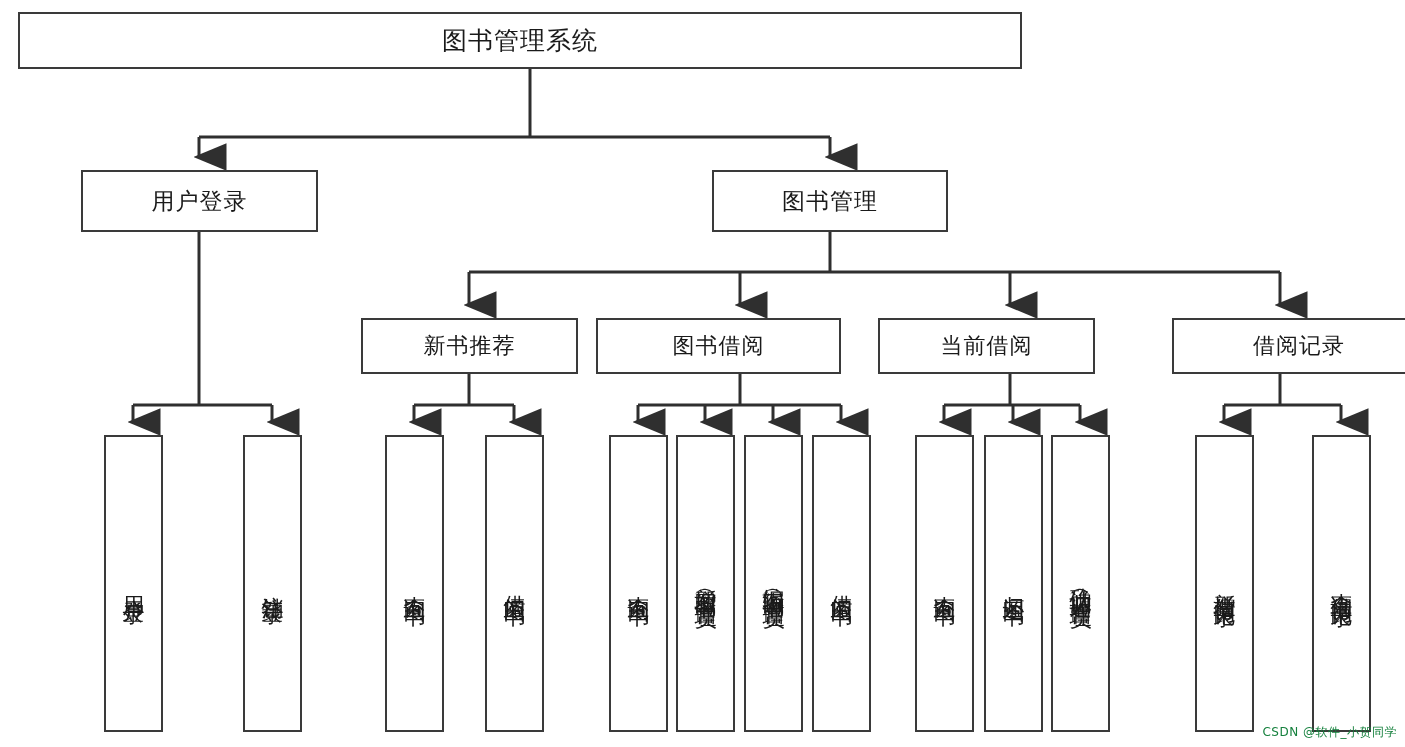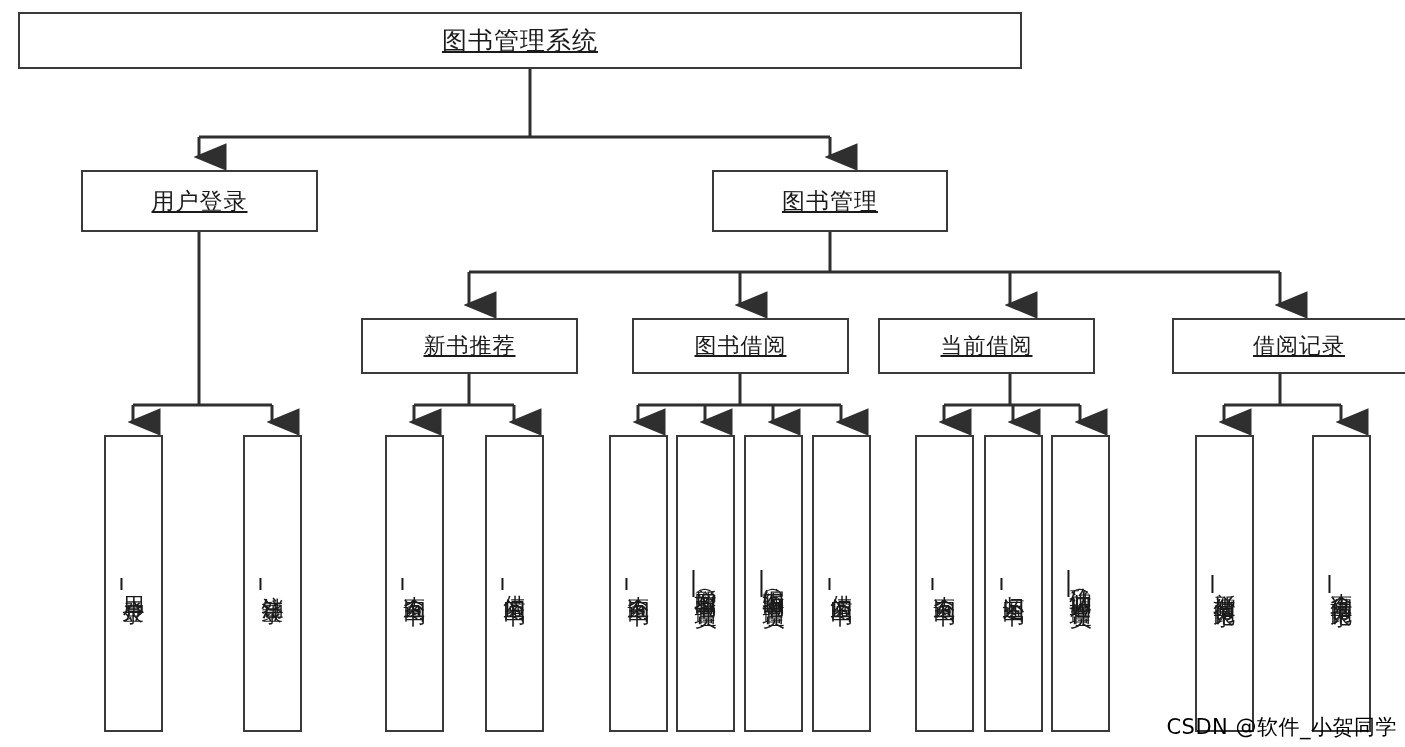--- a/index.html
+++ b/index.html
@@ -29,21 +29,20 @@
   .node {
     position: absolute;
     box-sizing: border-box;
     border: 2px solid #3a3a3a;
     background: #ffffff;
     display: flex;
     align-items: center;
     justify-content: center;
     color: #1a1a1a;
     text-align: center;
-    text-decoration: underline;
   }
   .node.root {
     font-size: 25px;
     letter-spacing: 1px;
   }
   .node.level2 {
     font-size: 23px;
     letter-spacing: 1px;
   }
   .node.level3 {
@@ -61,22 +60,22 @@
     text-orientation: upright;
     line-height: 1.18;
     letter-spacing: 3px;
     white-space: nowrap;
     display: block;
   }
   #watermark {
     position: absolute;
     right: 8px;
     bottom: 6px;
-    font-size: 21px;
-    color: #000000;
+    font-size: 12px;
+    color: #15803d;
     letter-spacing: 0.5px;
     white-space: nowrap;
     z-index: 5;
   }
 </style>
 </head>
 <body>
 
 <div id="canvas">
 
@@ -130,21 +129,21 @@
   <div class="node level2" style="left: 81px; top: 170px; width: 237px; height: 62px;">
     <span>用户登录</span>
   </div>
   <div class="node level2" style="left: 712px; top: 170px; width: 236px; height: 62px;">
     <span>图书管理</span>
   </div>
 
   <div class="node level3" style="left: 361px; top: 318px; width: 217px; height: 56px;">
     <span>新书推荐</span>
   </div>
-  <div class="node level3" style="left: 632px; top: 318px; width: 217px; height: 56px;">
+  <div class="node level3" style="left: 596px; top: 318px; width: 245px; height: 56px;">
     <span>图书借阅</span>
   </div>
   <div class="node level3" style="left: 878px; top: 318px; width: 217px; height: 56px;">
     <span>当前借阅</span>
   </div>
   <div class="node level3" style="left: 1172px; top: 318px; width: 254px; height: 56px;">
     <span>借阅记录</span>
   </div>
 
   <div id="leaf-layer">

